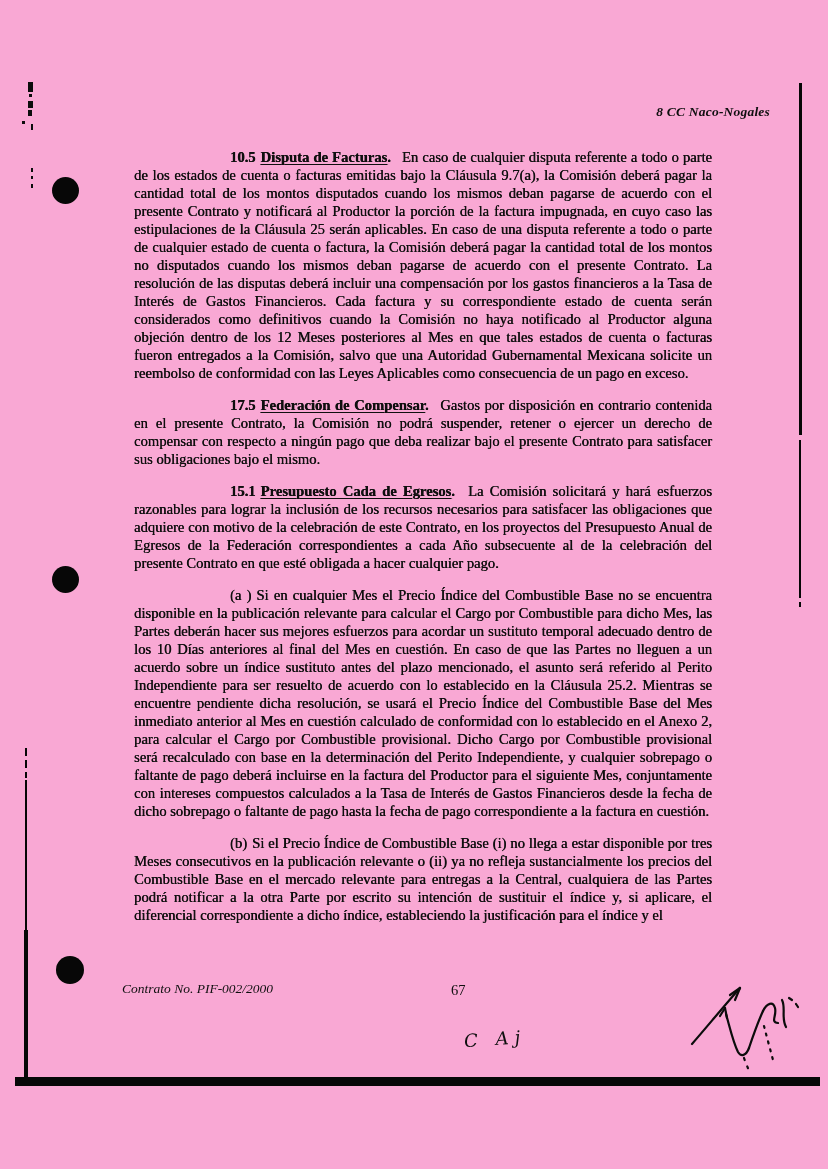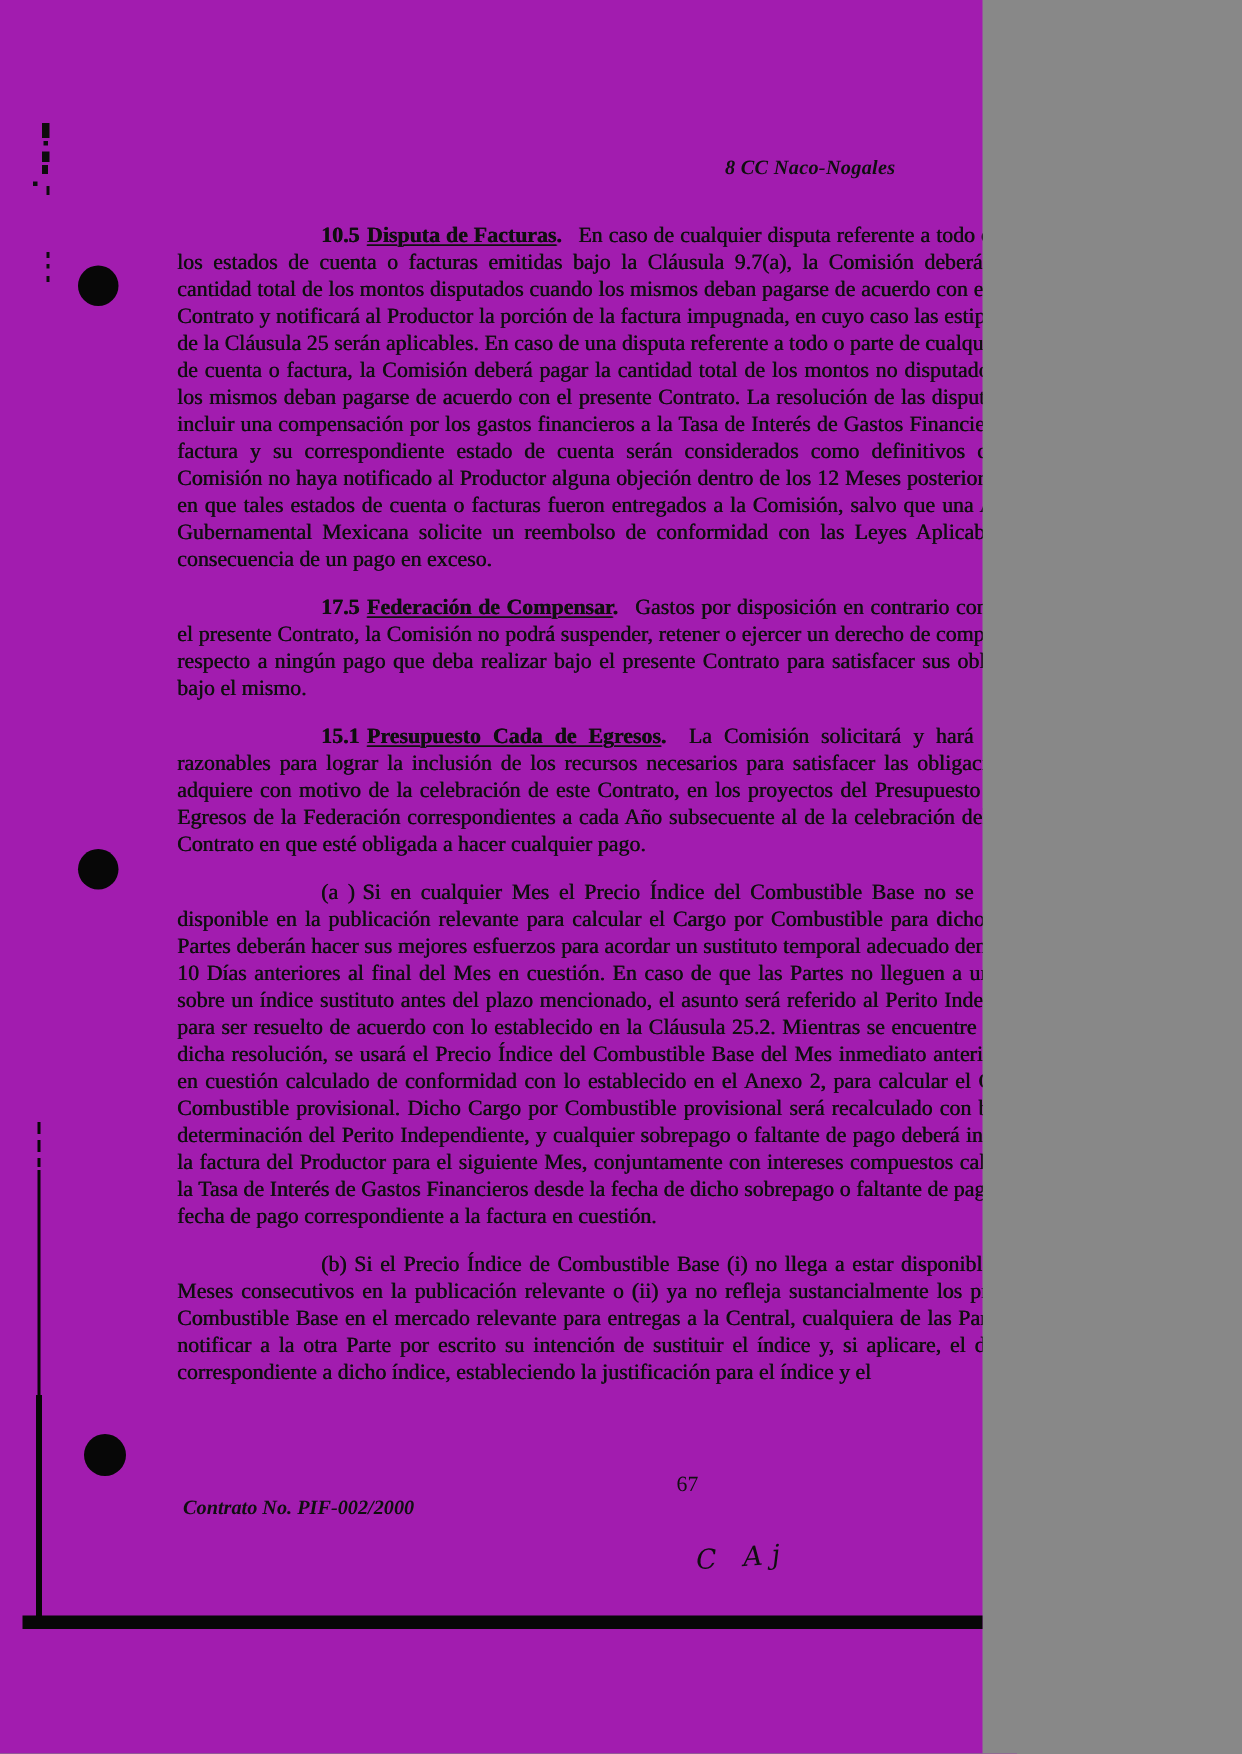--- a/index.html
+++ b/index.html
@@ -1,57 +1,57 @@
 <!DOCTYPE html>
 <html><head>
 <meta charset="utf-8">
 <style>
   html,body{margin:0;padding:0;background:#888;}
   .page{
     position:relative;
-    width:655px;height:1169px;
-    background:#a21caf;
+    width:828px;height:1169px;
+    background:#f9a8d4;
     overflow:hidden;
     font-family:"Liberation Serif", serif;
     color:#0f0f0f;
   }
   
   .noise{position:absolute;background:#0c0c0c;}
   .hole{position:absolute;background:#070707;border-radius:50%;}
   .vseg{position:absolute;background:#070707;}
   .bottom-bar{position:absolute;background:#070707;}
   
   .header-tag{
     position:absolute;top:104px;right:58px;
     font-style:italic;font-weight:bold;font-size:13.5px;
     letter-spacing:.2px;
   }
   .footer-contract{
     position:absolute;left:122px;top:981px;
-    font-style:italic;font-weight:bold;font-size:13.5px;margin-top:16px;
+    font-style:italic;font-weight:normal;font-size:13.5px;
   }
   .page-number{
     position:absolute;left:451px;top:982px;
     font-size:14.5px;
   }
   .initials{
     position:absolute;left:464px;top:1028px;
     font-style:italic;font-size:18px;letter-spacing:6px;
     transform:rotate(-4deg);
     font-family:"DejaVu Serif", serif;
   }
   .signature{position:absolute;left:686px;top:980px;}
   
   .content{
     position:absolute;left:118px;top:148px;width:594px;
     font-size:14.6px;line-height:18px;
     text-align:justify;
     text-shadow:0.35px 0 0 currentColor;
   }
-  .para{margin:0 0 14px 0;text-indent:96px;}
+  .para{margin:0 0 14px 16px;text-indent:96px;}
   .num{font-weight:bold;margin-right:5px;}
   .title{
     font-weight:bold;
     text-decoration:underline;
     text-decoration-thickness:1.4px;
     text-underline-offset:2px;
   }
   .dot{font-weight:bold;}
   .body-text{margin-left:7px;}
   .label{margin-right:5px;}

